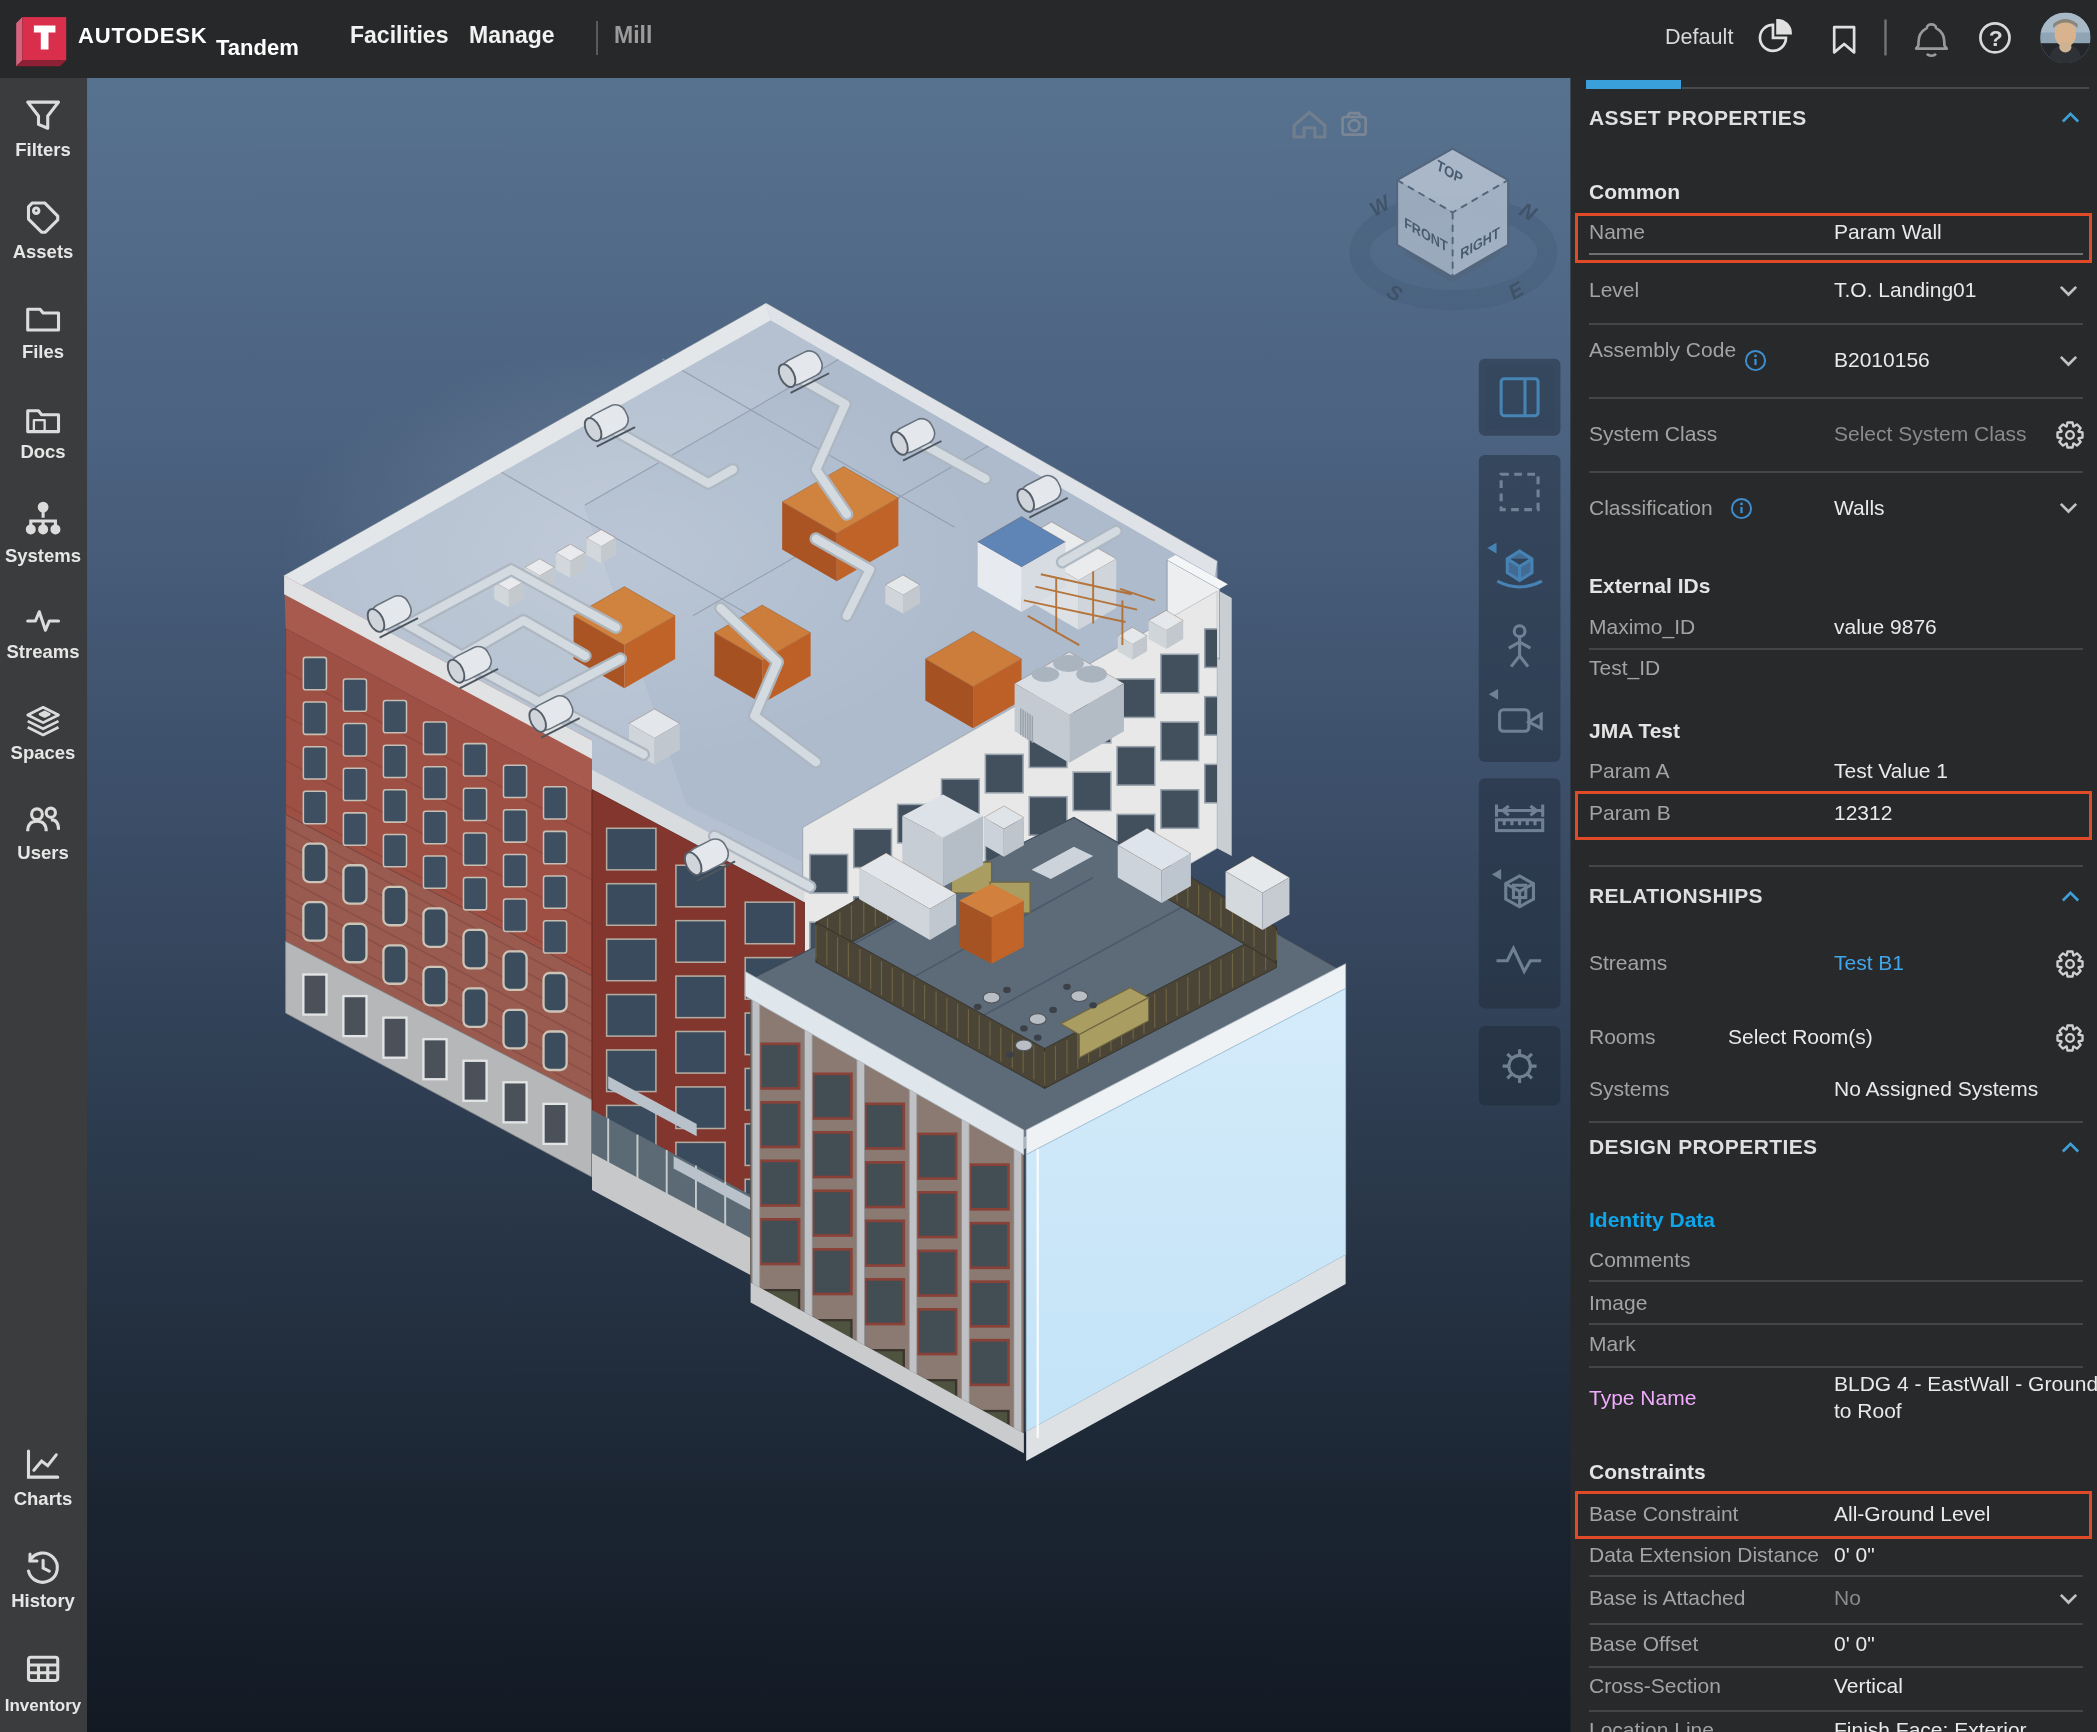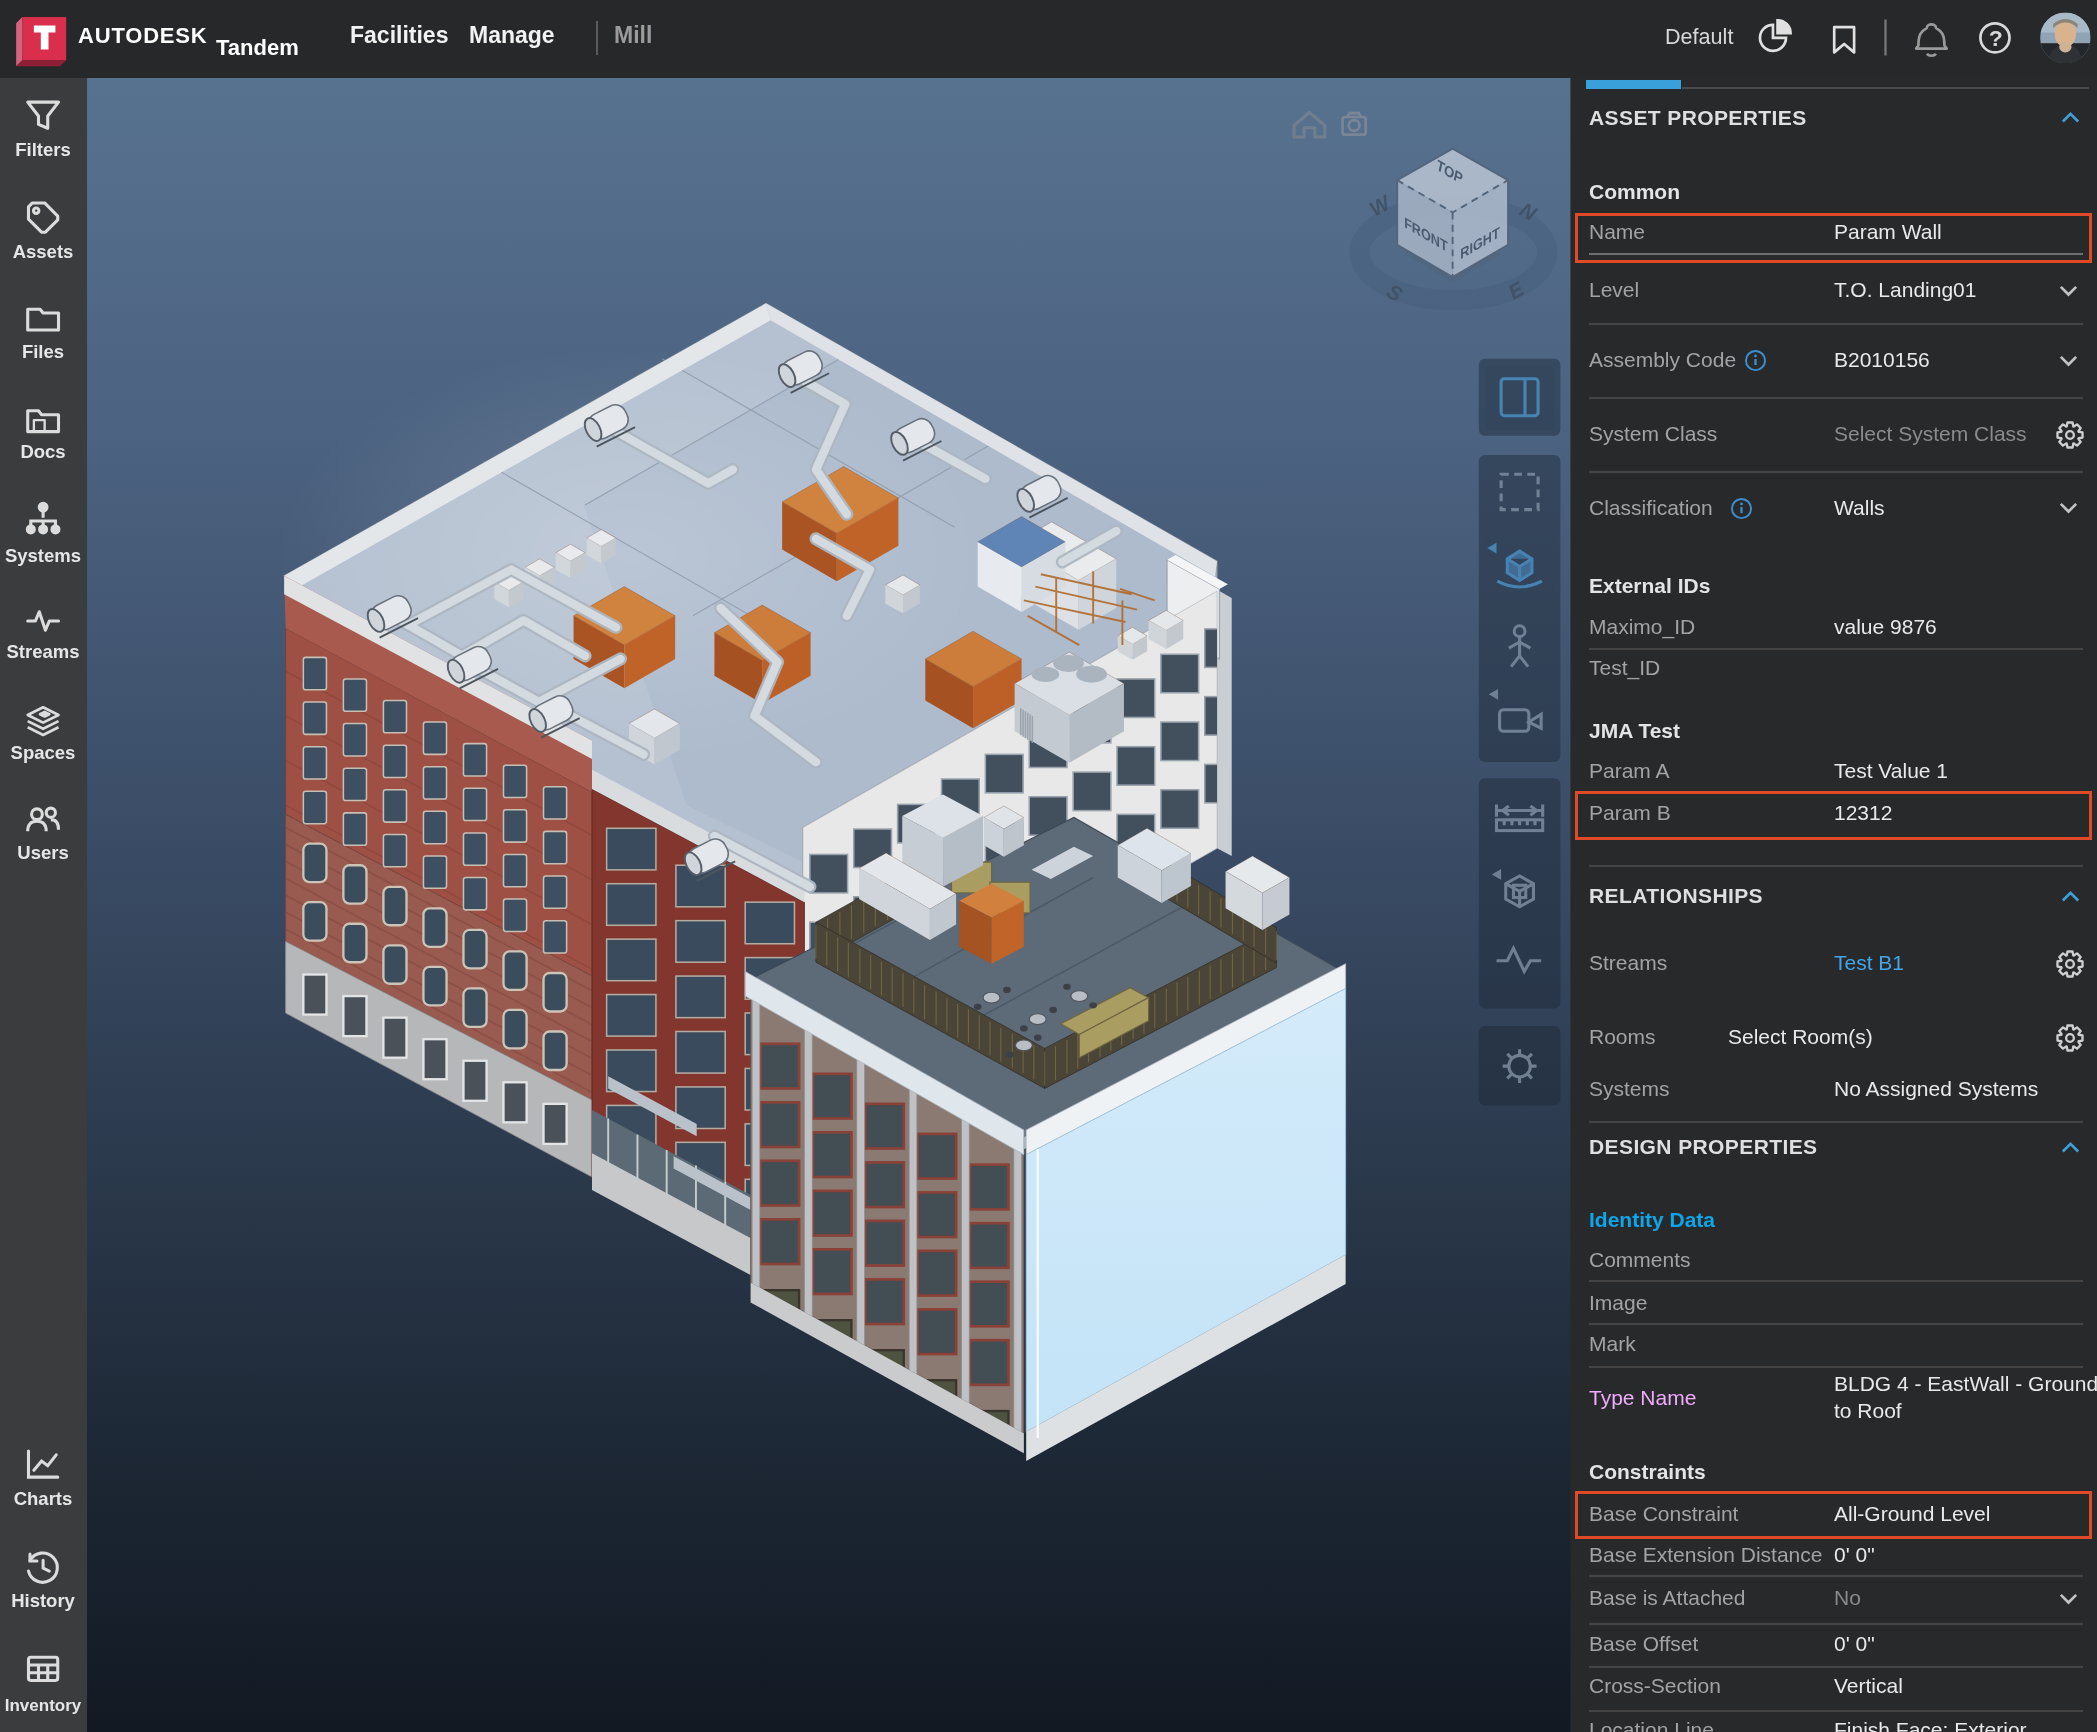--- a/index.html
+++ b/index.html
@@ -696,21 +696,21 @@
 <div class="txt" style="left:1589px;top:219px;font-size:21px;color:#a3a3a3;font-weight:normal;letter-spacing:0;z-index:7;">Name</div>
 <div class="txt" style="left:1834px;top:219px;font-size:21px;color:#e9e9e9;font-weight:normal;letter-spacing:0;z-index:7;">Param Wall</div>
 <div class="abs" style="left:1575px;top:213px;width:517px;height:50px;border:3.8px solid #e04a26;box-sizing:border-box;z-index:9"></div>
 <div class="abs" style="left:1589px;top:253px;width:494px;height:1.5px;background:#6f6f6f;z-index:8"></div>
 <div class="txt" style="left:1589px;top:277px;font-size:21px;color:#a3a3a3;font-weight:normal;letter-spacing:0;z-index:7;">Level</div>
 <div class="txt" style="left:1834px;top:277px;font-size:21px;color:#e9e9e9;font-weight:normal;letter-spacing:0;z-index:7;">T.O. Landing01</div>
 <svg class="abs" style="left:2057px;top:283px;z-index:7" width="23" height="15.4" viewBox="0 0 30 20">
     <path d="M 5 5 L 15 15 L 25 5" fill="none" stroke="#c2c2c2" stroke-width="3.5"></path>
   </svg>
 <div class="abs" style="left:1589px;top:323px;width:494px;height:1.5px;background:#454545;z-index:7"></div>
-<div class="txt" style="left:1589px;top:347px;font-size:21px;color:#a3a3a3;font-weight:normal;letter-spacing:0;z-index:7;">Assembly Code</div>
+<div class="txt" style="left:1589px;top:337px;font-size:21px;color:#a3a3a3;font-weight:normal;letter-spacing:0;z-index:7;">Assembly Code</div>
 <div class="txt" style="left:1834px;top:347px;font-size:21px;color:#e9e9e9;font-weight:normal;letter-spacing:0;z-index:7;">B2010156</div>
 <svg class="abs" style="left:1744px;top:349px;z-index:7" width="23" height="23" viewBox="0 0 30 30">
     <circle cx="15" cy="15" r="12.5" fill="none" stroke="#3f8fd0" stroke-width="2.5"></circle>
     <path d="M 15 13 L 15 21" stroke="#3f8fd0" stroke-width="3"></path>
     <circle cx="15" cy="9" r="1.8" fill="#3f8fd0"></circle>
   </svg>
 <svg class="abs" style="left:2057px;top:353px;z-index:7" width="23" height="15.4" viewBox="0 0 30 20">
     <path d="M 5 5 L 15 15 L 25 5" fill="none" stroke="#c2c2c2" stroke-width="3.5"></path>
   </svg>
 <div class="abs" style="left:1589px;top:397px;width:494px;height:1.5px;background:#454545;z-index:7"></div>
@@ -773,21 +773,21 @@
 <div class="abs" style="left:1589px;top:1323px;width:494px;height:1.5px;background:#454545;z-index:7"></div>
 <div class="txt" style="left:1589px;top:1331px;font-size:21px;color:#a3a3a3;font-weight:normal;letter-spacing:0;z-index:7;">Mark</div>
 <div class="abs" style="left:1589px;top:1366px;width:494px;height:1.5px;background:#454545;z-index:7"></div>
 <div class="txt" style="left:1589px;top:1385px;font-size:21px;color:#f0abfc;font-weight:normal;letter-spacing:0;z-index:7;">Type Name</div>
 <div class="txt" style="left:1834px;top:1371px;font-size:21px;color:#e9e9e9;font-weight:normal;letter-spacing:0;z-index:7;">BLDG 4 - EastWall - Ground</div>
 <div class="txt" style="left:1834px;top:1398px;font-size:21px;color:#e9e9e9;font-weight:normal;letter-spacing:0;z-index:7;">to Roof</div>
 <div class="txt" style="left:1589px;top:1459px;font-size:21px;color:#e4e4e4;font-weight:bold;letter-spacing:0;z-index:7;">Constraints</div>
 <div class="txt" style="left:1589px;top:1501px;font-size:21px;color:#a3a3a3;font-weight:normal;letter-spacing:0;z-index:7;">Base Constraint</div>
 <div class="txt" style="left:1834px;top:1501px;font-size:21px;color:#e9e9e9;font-weight:normal;letter-spacing:0;z-index:7;">All-Ground Level</div>
 <div class="abs" style="left:1575px;top:1491px;width:517px;height:48px;border:3.8px solid #e04a26;box-sizing:border-box;z-index:9"></div>
-<div class="txt" style="left:1589px;top:1542px;font-size:21px;color:#a3a3a3;font-weight:normal;letter-spacing:0;z-index:7;">Base Extension Distance</div>
+<div class="txt" style="left:1589px;top:1542px;font-size:21px;color:#a3a3a3;font-weight:normal;letter-spacing:0;z-index:7;">Data Extension Distance</div>
 <div class="txt" style="left:1834px;top:1542px;font-size:21px;color:#e9e9e9;font-weight:normal;letter-spacing:0;z-index:7;">0' 0"</div>
 <div class="abs" style="left:1589px;top:1575px;width:494px;height:1.5px;background:#454545;z-index:7"></div>
 <div class="txt" style="left:1589px;top:1585px;font-size:21px;color:#a3a3a3;font-weight:normal;letter-spacing:0;z-index:7;">Base is Attached</div>
 <div class="txt" style="left:1834px;top:1585px;font-size:21px;color:#8b8b8b;font-weight:normal;letter-spacing:0;z-index:7;">No</div>
 <svg class="abs" style="left:2057px;top:1591px;z-index:7" width="23" height="15.4" viewBox="0 0 30 20">
     <path d="M 5 5 L 15 15 L 25 5" fill="none" stroke="#c2c2c2" stroke-width="3.5"></path>
   </svg>
 <div class="abs" style="left:1589px;top:1623px;width:494px;height:1.5px;background:#454545;z-index:7"></div>
 <div class="txt" style="left:1589px;top:1631px;font-size:21px;color:#a3a3a3;font-weight:normal;letter-spacing:0;z-index:7;">Base Offset</div>
 <div class="txt" style="left:1834px;top:1631px;font-size:21px;color:#e9e9e9;font-weight:normal;letter-spacing:0;z-index:7;">0' 0"</div>

